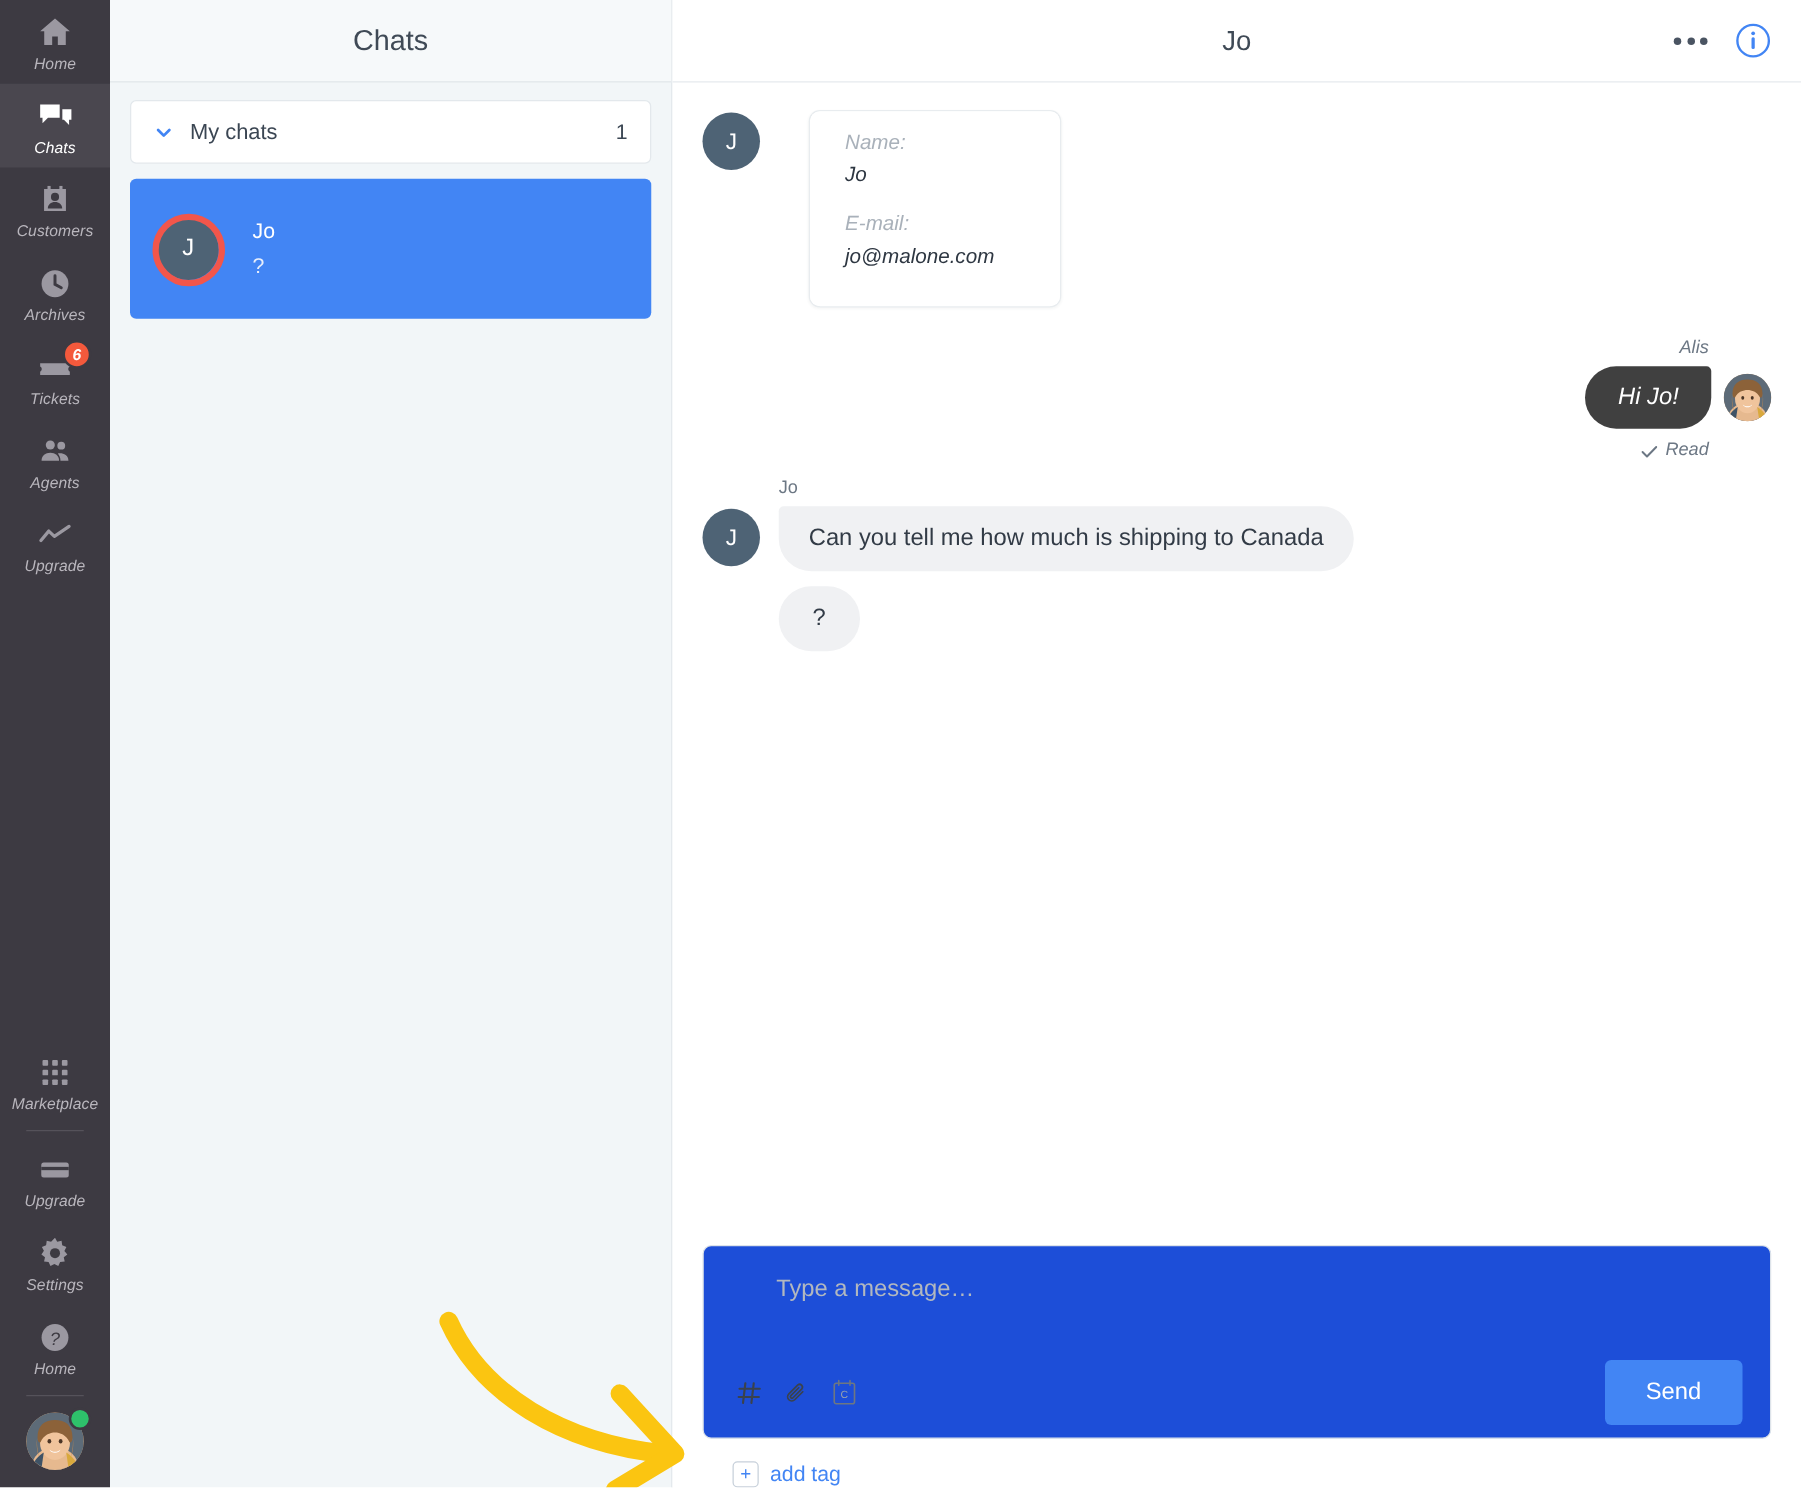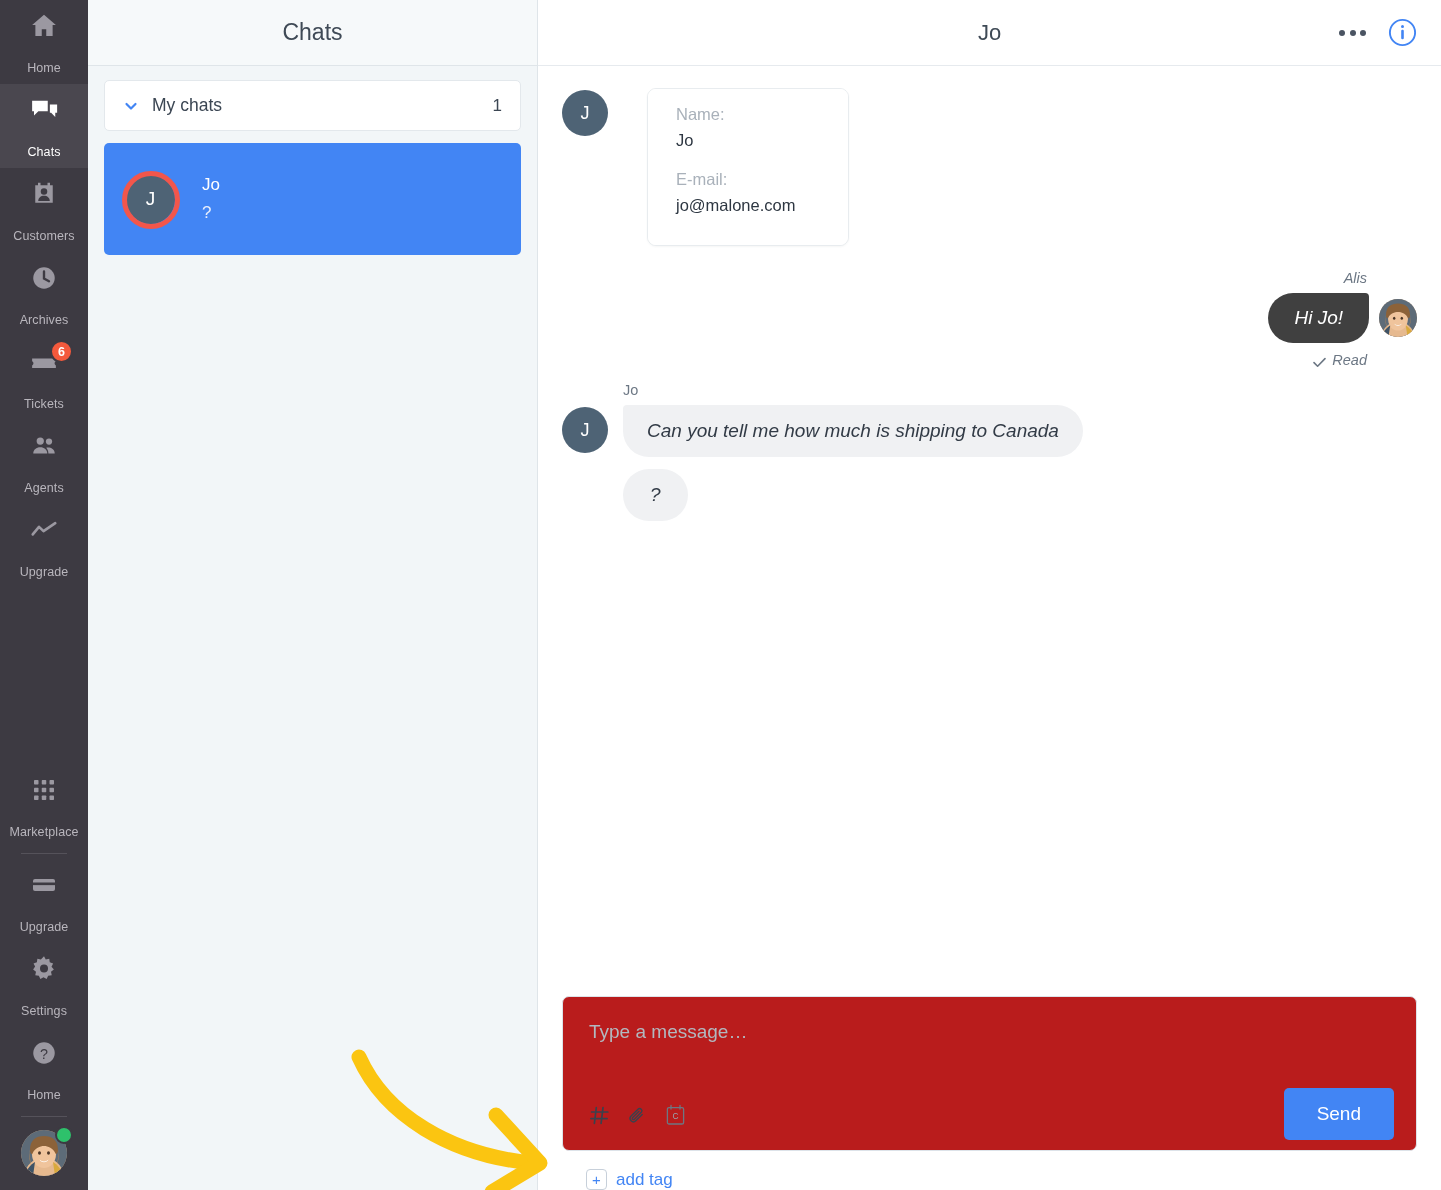--- a/index.html
+++ b/index.html
@@ -16,22 +16,22 @@
     width: 88px; height: 1190px;
     background: #3d3a42;
     display: flex; flex-direction: column; align-items: center;
     flex: 0 0 88px;
     position: relative;
   }
   .rail-top { width: 100%; }
   .rail-bottom { width: 100%; position: absolute; bottom: 0; left: 0; }
   .rail-item {
     width: 88px; padding: 11px 0 9px 0;
-    display: flex; flex-direction: column; align-items: center; gap: 20px;
-    cursor: pointer; position: relative;
+    display: flex; flex-direction: column; align-items: center; gap: 3px;
+    cursor: pointer; position: relative; font-style: italic;
   }
   .rail-item.active { background: #4a474f; }
   .rail-label {
     font-size: 12.5px; color: #b9b6bd; letter-spacing: .1px;
   }
   .rail-item.active .rail-label { color: #ffffff; }
   .rail-icon { width: 30px; height: 30px; display: block; position: relative; }
   .rail-icon svg { width: 30px; height: 30px; display: block; }
   .rail-sep {
     width: 46px; height: 1px; background: #55525a; margin: 5px auto;
@@ -142,21 +142,21 @@
     margin-left: 39px; width: 202px;
     background: #ffffff; border: 1px solid #e8ecef;
     border-radius: 9px; overflow: hidden;
     box-shadow: 0 1px 2px rgba(60,70,85,.05);
   }
   .survey-head {
     background: #f4f7fa; padding: 15px 28px 14px 28px;
     font-size: 16.5px; color: #414c59;
   }
   .survey-body { padding: 16px 28px 30px 28px; background: #fff; }
-  .survey-field { margin-bottom: 20px; }
+  .survey-field { margin-bottom: 20px; font-style: italic; }
   .survey-field:last-child { margin-bottom: 0; }
   .survey-key { font-size: 16.5px; color: #a9b1ba; margin-bottom: 7px; }
   .survey-val { font-size: 16.5px; color: #2e3742; }
 
   
   .agent-block { display: flex; flex-direction: column; align-items: flex-end; margin: 0 0 14px 0; font-style: italic; }
   .agent-name { font-size: 14.5px; color: #6c7784; margin-bottom: 7px; margin-right: 50px; }
   .agent-line { display: flex; align-items: center; gap: 10px; }
   .agent-bubble {
     background: #404040; color: #ffffff; font-size: 19px;
@@ -172,29 +172,29 @@
   .check { width: 13px; height: 11px; }
 
   
   .cust-block { display: flex; flex-direction: column; }
   .cust-name { font-size: 14.5px; color: #6c7784; margin-left: 61px; margin-bottom: 7px; }
   .cust-line { display: flex; align-items: flex-start; }
   .cust-bubbles { margin-left: 15px; display: flex; flex-direction: column; gap: 12px; }
   .cust-bubble {
     background: #f0f1f3; color: #323b46; font-size: 19px;
     padding: 15px 24px; border-radius: 26px;
-    border-top-left-radius: 4px; align-self: flex-start; font-style: italic;
+    border-top-left-radius: 4px; align-self: flex-start;
   }
   .cust-bubble.short { border-top-left-radius: 26px; padding: 15px 27px; }
 
   
   .composer-wrap { padding: 0 24px 0 24px; }
   .composer {
     border: 1px solid #dde3e9; border-radius: 7px;
-    height: 155px; position: relative; background: #b91c1c;
+    height: 155px; position: relative; background: #1d4ed8; padding-left: 32px;
   }
   .composer-input {
     padding: 24px 26px 0 26px; font-size: 19px; color: #b2b8bf;
   }
   .composer-tools {
     position: absolute; left: 26px; bottom: 20px;
     display: flex; align-items: center; gap: 17px;
   }
   .tool-icon { cursor: pointer; display: block; }
   .send-btn {

